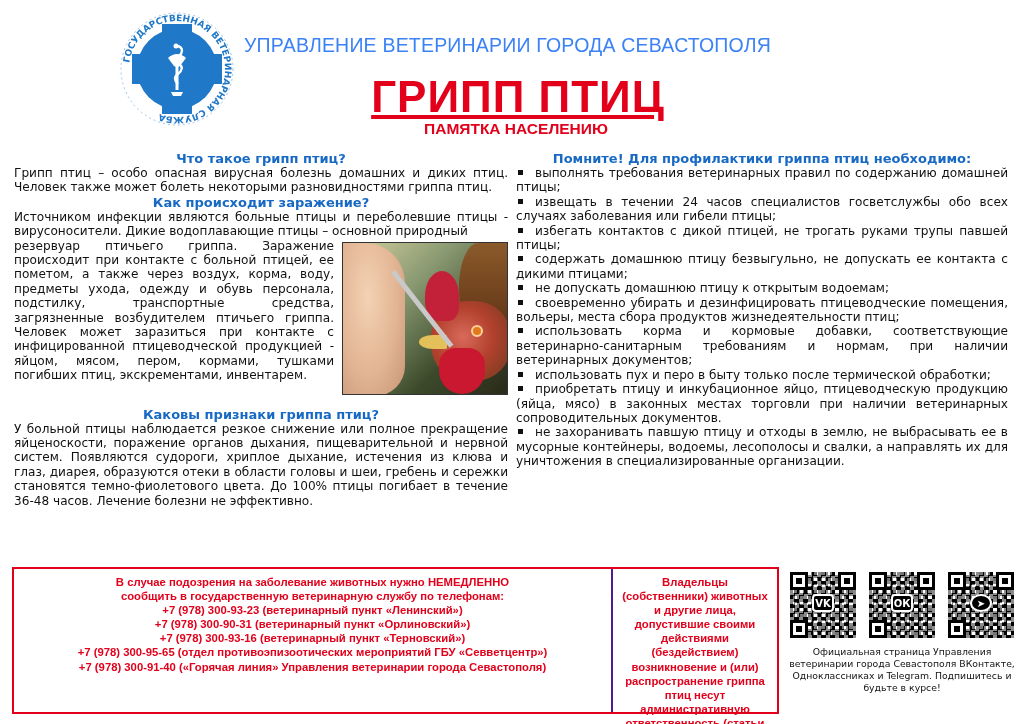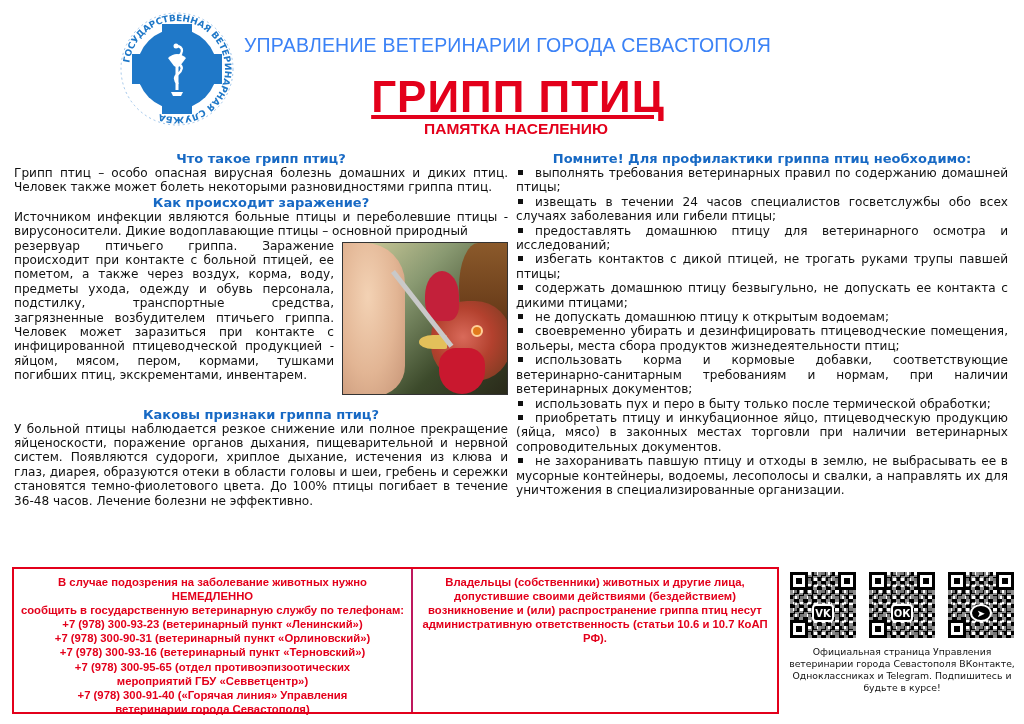--- a/index.html
+++ b/index.html
@@ -38,38 +38,38 @@
   .photo-beak { position: absolute; left: 76px; top: 92px; width: 28px; height: 14px; background: #e3c05a; border-radius: 60% 10% 10% 60%; }
   .photo-feathers { position: absolute; right: 0; top: 0; width: 48px; height: 110px;
     background: linear-gradient(180deg, #8b5a2b 0%, #6a3d1a 60%, #3a2412 100%); border-radius: 40% 0 0 60%; }
 
   ul.rules { list-style: none; }
   ul.rules li { text-align: justify; }
   ul.rules li .bullet { display: inline-block; width: 5px; height: 5px; background: #111; margin: 0 12px 2px 2px; vertical-align: middle; }
 
   .alert-box { position: absolute; left: 12px; top: 567px; width: 767px; height: 147px;
     border: 2px solid #e3001b; display: flex; }
-  .alert-left { width: 399px; border-right: 2px solid #be185d; padding: 6px 6px; text-align: center;
+  .alert-left { width: 599px; border-right: 2px solid #4c1d95; padding: 6px 6px; text-align: center;
     font-family: "Liberation Sans", sans-serif; font-weight: bold; color: #e3001b; font-size: 11.3px; line-height: 14.1px; }
   .alert-right { flex: 1; padding: 6px 8px; text-align: center;
     font-family: "Liberation Sans", sans-serif; font-weight: bold; color: #e3001b; font-size: 11.3px; line-height: 14.1px; }
 
   .qr-area { position: absolute; left: 786px; top: 572px; width: 232px; }
   .qr-row { display: flex; justify-content: space-between; padding: 0 4px; }
   .qr { width: 66px; height: 66px; position: relative; background: #fff;
     background-image:
       repeating-linear-gradient(90deg, #000 0 3px, transparent 3px 7px),
       repeating-linear-gradient(0deg, #000 0 3px, transparent 3px 6px);
     background-blend-mode: normal; }
   .qr::before { content: ""; position: absolute; inset: 0;
     background: repeating-conic-gradient(#000 0 25%, #fff 0 50%) 0 0/9px 9px; opacity: 0.55; }
   .qr .finder { position: absolute; width: 18px; height: 18px; border: 3px solid #000; background: #fff; z-index: 2; }
   .qr .finder::after { content: ""; position: absolute; left: 3px; top: 3px; width: 6px; height: 6px; background: #000; }
   .qr .f1 { left: 0; top: 0; } .qr .f2 { right: 0; top: 0; } .qr .f3 { left: 0; bottom: 0; }
-  .qr .center-icon { position: absolute; left: 22px; top: 32px; width: 22px; height: 18px; background: #000; color: #fff;
+  .qr .center-icon { position: absolute; left: 22px; top: 22px; width: 22px; height: 18px; background: #000; color: #fff;
     z-index: 3; font-size: 10px; font-weight: bold; display: flex; align-items: center; justify-content: center; border: 2px solid #fff; border-radius: 4px; font-family: "DejaVu Sans", sans-serif; }
   .qr .center-icon.round { border-radius: 50%; }
   .qr-caption { margin-top: 8px; text-align: center; font-size: 9.3px; line-height: 12px; color: #111; }
 </style>
 </head>
 <body>
 
 <div class="logo">
   <svg width="118" height="118" viewBox="0 0 118 118">
     <defs>
@@ -117,21 +117,20 @@
     <h2>Каковы признаки гриппа птиц?</h2>
     <p class="just">У больной птицы наблюдается резкое снижение или полное прекращение яйценоскости, поражение органов дыхания, пищеварительной и нервной систем. Появляются судороги, хриплое дыхание, истечения из клюва и глаз, диарея, образуются отеки в области головы и шеи, гребень и сережки становятся темно-фиолетового цвета. До 100% птицы погибает в течение 36-48 часов. Лечение болезни не эффективно.</p>
   </section>
 </div>
 
 <div class="col col-right">
   <h2>Помните! Для профилактики гриппа птиц необходимо:</h2>
   <ul class="rules">
     <li><span class="bullet"></span><span>выполнять требования ветеринарных правил по содержанию домашней птицы;</span></li>
     <li><span class="bullet"></span><span>извещать в течении 24 часов специалистов госветслужбы обо всех случаях заболевания или гибели птицы;</span></li>
-    <li><span class="bullet"></span><span>предоставлять домашнюю птицу для ветеринарного осмотра и исследований;</span></li>
     <li><span class="bullet"></span><span>избегать контактов с дикой птицей, не трогать руками трупы павшей птицы;</span></li>
     <li><span class="bullet"></span><span>содержать домашнюю птицу безвыгульно, не допускать ее контакта с дикими птицами;</span></li>
     <li><span class="bullet"></span><span>не допускать домашнюю птицу к открытым водоемам;</span></li>
     <li><span class="bullet"></span><span>своевременно убирать и дезинфицировать птицеводческие помещения, вольеры, места сбора продуктов жизнедеятельности птиц;</span></li>
     <li><span class="bullet"></span><span>использовать корма и кормовые добавки, соответствующие ветеринарно-санитарным требованиям и нормам, при наличии ветеринарных документов;</span></li>
     <li><span class="bullet"></span><span>использовать пух и перо в быту только после термической обработки;</span></li>
     <li><span class="bullet"></span><span>приобретать птицу и инкубационное яйцо, птицеводческую продукцию (яйца, мясо) в законных местах торговли при наличии ветеринарных сопроводительных документов.</span></li>
     <li><span class="bullet"></span><span>не захоранивать павшую птицу и отходы в землю, не выбрасывать ее в мусорные контейнеры, водоемы, лесополосы и свалки, а направлять их для уничтожения в специализированные организации.</span></li>
   </ul>
 </div>

